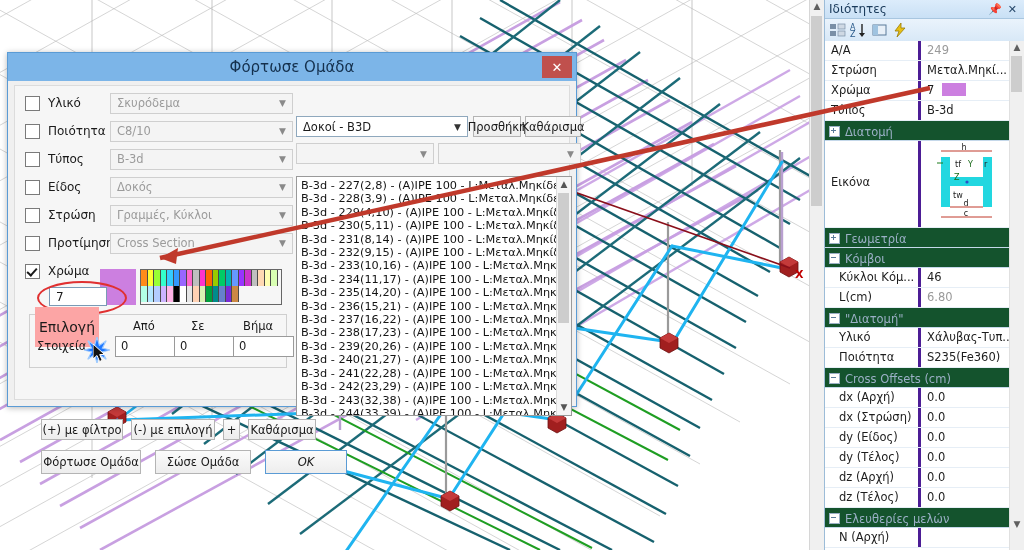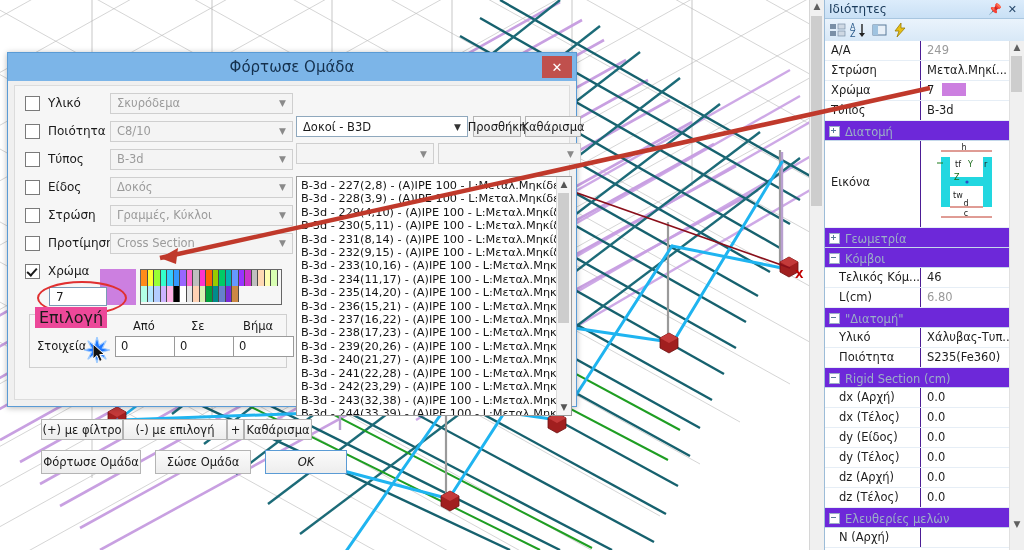--- a/index.html
+++ b/index.html
@@ -18,25 +18,25 @@
 
   
   #props{position:absolute;left:824px;top:0;width:200px;height:550px;background:#e8f1fb;border-left:1px solid #9cbcd8;box-sizing:border-box;}
   #props-title{height:18px;background:linear-gradient(#dcecfb,#c9e0f5);display:flex;align-items:center;padding:0 4px;border-bottom:1px solid #a8c6e0;}
   #props-title .ttl{flex:1;font-size:12px;color:#1a3a5a;}
   #props-title .pin,#props-title .cls{font-size:11px;color:#27486b;padding:0 3px;cursor:default;}
   #props-toolbar{height:22px;background:linear-gradient(#eaf3fc,#d8e8f7);display:flex;align-items:center;gap:4px;padding:0 4px;border-bottom:1px solid #b6cfe6;}
   .tbico{width:17px;height:16px;position:relative;display:inline-block;}
   #props-grid{position:absolute;left:0;top:41px;right:0;bottom:0;overflow:hidden;background:#fff;}
   .prow{display:flex;height:19px;align-items:stretch;border-bottom:1px solid #e6eef6;}
-  .pname{width:96px;box-sizing:border-box;padding:2px 4px 0 6px;font-size:11.5px;color:#1d1d1d;border-right:1px solid #4c1d95;white-space:nowrap;overflow:hidden;background:#fff;}
+  .pname{width:96px;box-sizing:border-box;padding:2px 4px 0 6px;font-size:11.5px;color:#1d1d1d;border-right:3px solid #4c1d95;white-space:nowrap;overflow:hidden;background:#fff;}
   .pname.ind{padding-left:14px;}
   .pval{flex:1;box-sizing:border-box;padding:2px 4px 0 6px;font-size:11.5px;color:#1d1d1d;white-space:nowrap;overflow:hidden;background:#fff;}
   .pval.gray{color:#9a9a9a;}
-  .prow.grp{background:#6d28d9;border-bottom:1px solid #c5d8ea;}
+  .prow.grp{background:#14532d;border-bottom:1px solid #c5d8ea;}
   .prow.grp .gname{flex:1;padding:2px 4px 0 4px;font-size:11.5px;color:#9bb0c6;display:flex;align-items:center;gap:5px;}
   .expander{width:9px;height:9px;border:1px solid #9bb0c6;display:inline-block;position:relative;background:#fff;flex:none;}
   .expander:before{content:"";position:absolute;left:1px;top:3px;width:5px;height:1px;background:#5a7b9a;}
   .expander.plus:after{content:"";position:absolute;left:3px;top:1px;width:1px;height:5px;background:#5a7b9a;}
   .swatch{display:inline-block;width:24px;height:13px;background:#cc7fe0;vertical-align:-2px;margin-left:8px;border:0;}
   .prow.tall{height:86px;}
   .prow.tall .pname{padding-top:34px;}
   .prow.tall .pval{padding:2px 0 0 0;position:relative;}
   #props-gscroll{position:absolute;right:0;top:41px;width:14px;bottom:0;background:#f0f0f0;border-left:1px solid #e0e0e0;}
   #props-gscroll .ar{height:14px;text-align:center;font-size:9px;color:#606060;line-height:13px;}
@@ -67,26 +67,26 @@
 
   #leftcol{position:absolute;left:0;top:6px;width:278px;}
   #palette{position:absolute;left:85px;top:183px;width:182px;height:36px;display:flex;}
   #pal-big{width:36px;height:36px;background:#cc7fe0;flex:none;}
   #pal-grid{flex:1;display:flex;flex-wrap:wrap;align-content:flex-start;margin-left:4px;border:1px solid #666;box-sizing:border-box;}
   .pc{width:6.5px;height:16px;box-sizing:border-box;border-right:1px solid #4a4a4a;}
   #colorbox{position:absolute;left:34px;top:201px;width:58px;height:19px;background:#fff;border:1px solid #7a9ab5;box-sizing:border-box;display:flex;align-items:center;padding-left:6px;font-size:12px;}
   #ellipse{position:absolute;left:22px;top:195px;width:86px;height:30px;border:2px solid #e03030;border-radius:50%;pointer-events:none;}
 
   #selgrp{position:absolute;left:14px;top:228px;width:256px;height:52px;border:1px solid #cfcfcf;}
-  #selgrp-cap{position:absolute;left:20px;top:221px;background:#ec4899;padding:1px 4px;font-size:16px;color:#1a1a1a;}
+  #selgrp-cap{position:absolute;left:20px;top:221px;background:#fca5a5;padding:12px 4px;font-size:14px;color:#1a1a1a;}
   .colhdr{position:absolute;font-size:11.5px;color:#1a1a1a;top:233px;}
   .numin{position:absolute;top:250px;height:21px;width:61px;box-sizing:border-box;border:1px solid #9a9a9a;background:#fff;font-size:11.5px;padding-left:5px;line-height:19px;}
   #stoixeia{position:absolute;left:22px;top:253px;font-size:11.5px;}
 
-  #btnrow1{position:absolute;left:26px;top:333px;display:flex;align-items:center;}
+  #btnrow1{position:absolute;left:26px;top:333px;display:flex;align-items:center;gap:8px;}
   #btnrow2{position:absolute;left:26px;top:364px;display:flex;align-items:center;gap:14px;}
 
   #listbox{position:absolute;left:281px;top:90px;width:276px;height:240px;background:#fff;border:1px solid #9a9a9a;box-sizing:border-box;overflow:hidden;}
   #list-items{position:absolute;left:0;top:0;right:14px;top:0;bottom:0;overflow:hidden;padding:2px 0 0 4px;}
   .litem{font-size:11.3px;line-height:13.4px;white-space:nowrap;color:#141414;font-family:"DejaVu Sans","Liberation Sans",sans-serif;}
   #list-scroll{position:absolute;right:0;top:0;width:14px;bottom:0;background:#f5f5f5;border-left:1px solid #dcdcdc;}
   #list-scroll .ar{height:15px;text-align:center;font-size:9px;line-height:14px;color:#555;}
   #list-scroll .ar.dn{position:absolute;bottom:0;left:0;right:0;}
   #list-scroll .thm{position:absolute;top:16px;left:1px;width:11px;height:130px;background:#cdcdcd;}
 
@@ -372,21 +372,21 @@
           <span>Γεωμετρία</span>
         </div>
       </div>
       <div class="prow grp">
         <div class="gname">
           <span class="expander"></span>
           <span>Κόμβοι</span>
         </div>
       </div>
       <div class="prow">
-        <div class="pname ind">Τελικός Κόμ...</div>
+        <div class="pname ind">Κύκλοι Κόμ...</div>
         <div class="pval">46</div>
       </div>
       <div class="prow">
         <div class="pname ind">L(cm)</div>
         <div class="pval gray">6.80</div>
       </div>
       <div class="prow grp">
         <div class="gname">
           <span class="expander"></span>
           <span>"Διατομή"</span>
@@ -396,29 +396,29 @@
         <div class="pname ind">Υλικό</div>
         <div class="pval">Χάλυβας-Τυπ...</div>
       </div>
       <div class="prow">
         <div class="pname ind">Ποιότητα</div>
         <div class="pval">S235(Fe360)</div>
       </div>
       <div class="prow grp">
         <div class="gname">
           <span class="expander"></span>
-          <span>Rigid Section (cm)</span>
+          <span>Cross Offsets (cm)</span>
         </div>
       </div>
       <div class="prow">
         <div class="pname ind">dx (Αρχή)</div>
         <div class="pval">0.0</div>
       </div>
       <div class="prow">
-        <div class="pname ind">dx (Τέλος)</div>
+        <div class="pname ind">dx (Στρώση)</div>
         <div class="pval">0.0</div>
       </div>
       <div class="prow">
         <div class="pname ind">dy (Είδος)</div>
         <div class="pval">0.0</div>
       </div>
       <div class="prow">
         <div class="pname ind">dy (Τέλος)</div>
         <div class="pval">0.0</div>
       </div>
@@ -561,21 +561,21 @@
       <div class="colhdr" style="left:118px">Από</div>
       <div class="colhdr" style="left:176px">Σε</div>
       <div class="colhdr" style="left:228px">Βήμα</div>
       <div id="stoixeia">Στοιχεία</div>
       <div class="numin" style="left:100px">0</div>
       <div class="numin" style="left:159px">0</div>
       <div class="numin" style="left:218px">0</div>
 
       <div id="btnrow1">
         <div class="btn" style="width:82px">(+) με φίλτρο</div>
-        <div class="btn" style="width:104px">(-) με επιλογή</div>
+        <div class="btn" style="width:84px">(-) με επιλογή</div>
         <div class="btn" style="width:17px">+</div>
         <div class="btn" style="width:68px">Καθάρισμα</div>
       </div>
       <div id="btnrow2">
         <div class="btn big" style="width:100px">Φόρτωσε Ομάδα</div>
         <div class="btn big" style="width:96px">Σώσε Ομάδα</div>
         <div class="btn big def" style="width:82px">OK</div>
       </div>
 
       <div id="topddl" class="ddl en">

